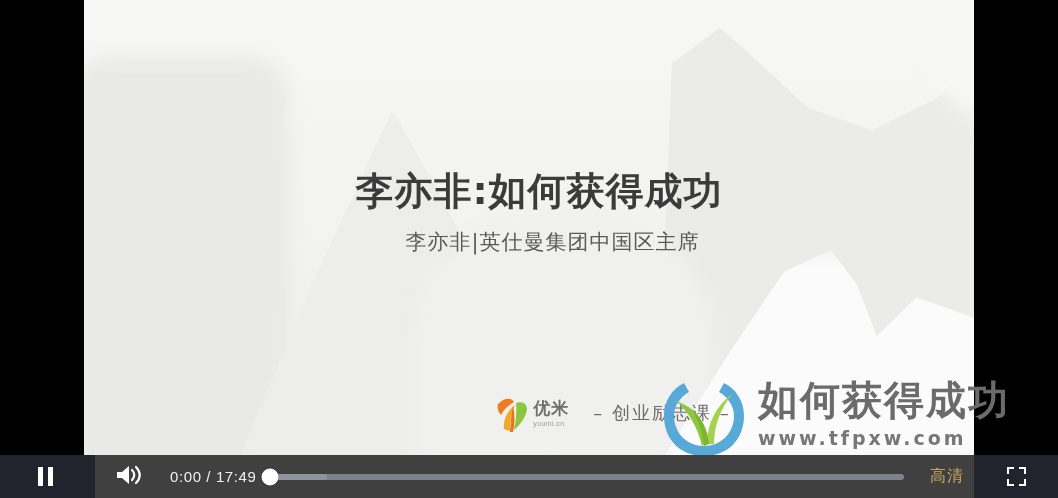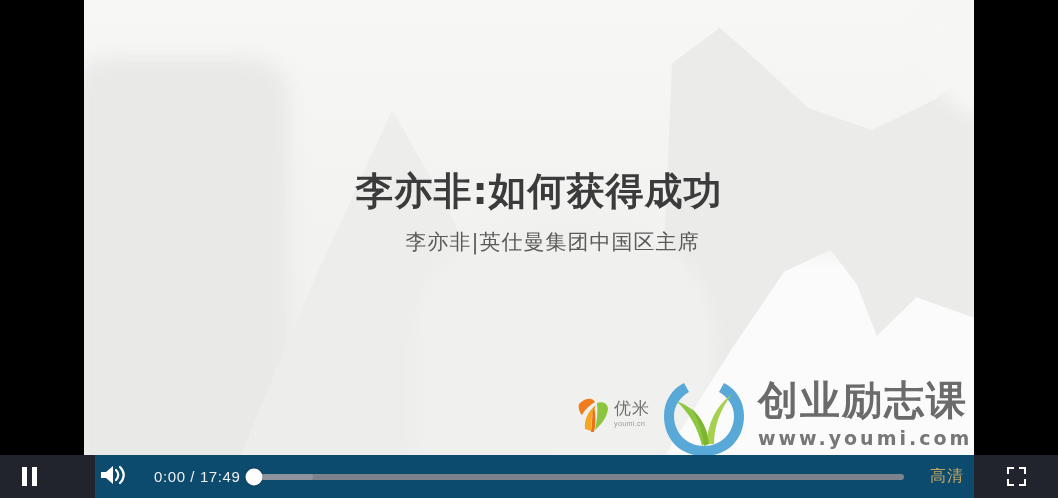--- a/index.html
+++ b/index.html
@@ -79,21 +79,21 @@
 
   
   #brand-row{
     position:absolute; left:84px; top:386px; width:890px; height:54px;
     display:flex; align-items:center; justify-content:center; z-index:5;
   }
   #brand{ display:flex; align-items:center; gap:4px; }
   #brand-mark{ width:34px; height:40px; position:relative; }
   #brand-words{ display:flex; flex-direction:column; line-height:1; }
   #brand-cn{
-    font-size:17px; font-weight:normal; color:#6f6f6f; letter-spacing:1px;
+    font-size:17px; font-weight:bold; color:#6f6f6f; letter-spacing:1px;
     font-family:"DejaVu Sans","Liberation Sans",sans-serif;
   }
   #brand-url{ font-size:7px; color:#9a9a9a; letter-spacing:.4px; margin-top:3px; }
   #course-tag{
     margin-left:24px; font-size:18px; color:#6c6c6c; letter-spacing:2px;
     font-family:"DejaVu Sans","Liberation Sans",sans-serif;
   }
 
   
   #watermark{
@@ -213,43 +213,44 @@
               <path d="M9 36 C8 27 12 18 20 12 C16 21 15 29 15 38 Z" fill="#f5a623"></path>
               <path d="M21 10 C27 8 32 11 32 16 C31 24 26 31 19 37 C21 27 22 18 21 10 Z" fill="#8cc63e"></path>
               <path d="M18 13 C20 22 20 31 18 39 L15 39 C16 30 16 21 18 13 Z" fill="#e8731a"></path>
             </svg>
           </div>
           <div id="brand-words">
             <span id="brand-cn">优米</span>
             <span id="brand-url">youmi.cn</span>
           </div>
         </div>
+        <div id="course-tag">– 创业励志课 –</div>
       </div>
 
     </div>
   </div>
 
   <div id="watermark">
     <div id="wm-logo">
       <svg viewBox="0 0 92 92" width="92" height="92">
         <path d="M46 88 C22 88 6 71 6 48 C6 33 14 21 26 15 L31 24 C22 29 16 38 16 48
                  C16 65 29 78 46 78 C63 78 76 65 76 48 C76 38 70 29 61 24 L66 15
                  C78 21 86 33 86 48 C86 71 70 88 46 88 Z" fill="#58a8d8"></path>
         <path d="M44 78 C40 60 31 44 18 33 C34 38 46 51 50 68 C49 72 47 76 44 78 Z" fill="#8dc63f"></path>
         <path d="M49 76 C49 56 58 38 74 26 C62 42 56 58 56 76 Z" fill="#a6d14f"></path>
         <path d="M46 78 C44 62 40 50 33 40 C43 49 49 61 51 76 Z" fill="#7cb52f"></path>
       </svg>
     </div>
     <div id="wm-text">
-      <span id="wm-cn">创业励志课</span>
-      <span id="wm-url">www.youmi.com</span>
+      <span id="wm-cn">如何获得成功</span>
+      <span id="wm-url">www.tfpxw.com</span>
     </div>
   </div>
 
-  <div id="controls" style="background: #0c4a6e;">
+  <div id="controls" style="background: #404040; padding-left: 16px;">
 
     <div id="ctl-left-cap" style="background: rgb(33, 36, 44);"></div>
     <div id="ctl-right-cap" style="background: rgb(33, 36, 44);"></div>
 
     <div id="pause-btn" class="ctl-btn">
       <span class="bar"></span>
       <span class="bar"></span>
     </div>
 
     <div id="volume-btn" class="ctl-btn">

